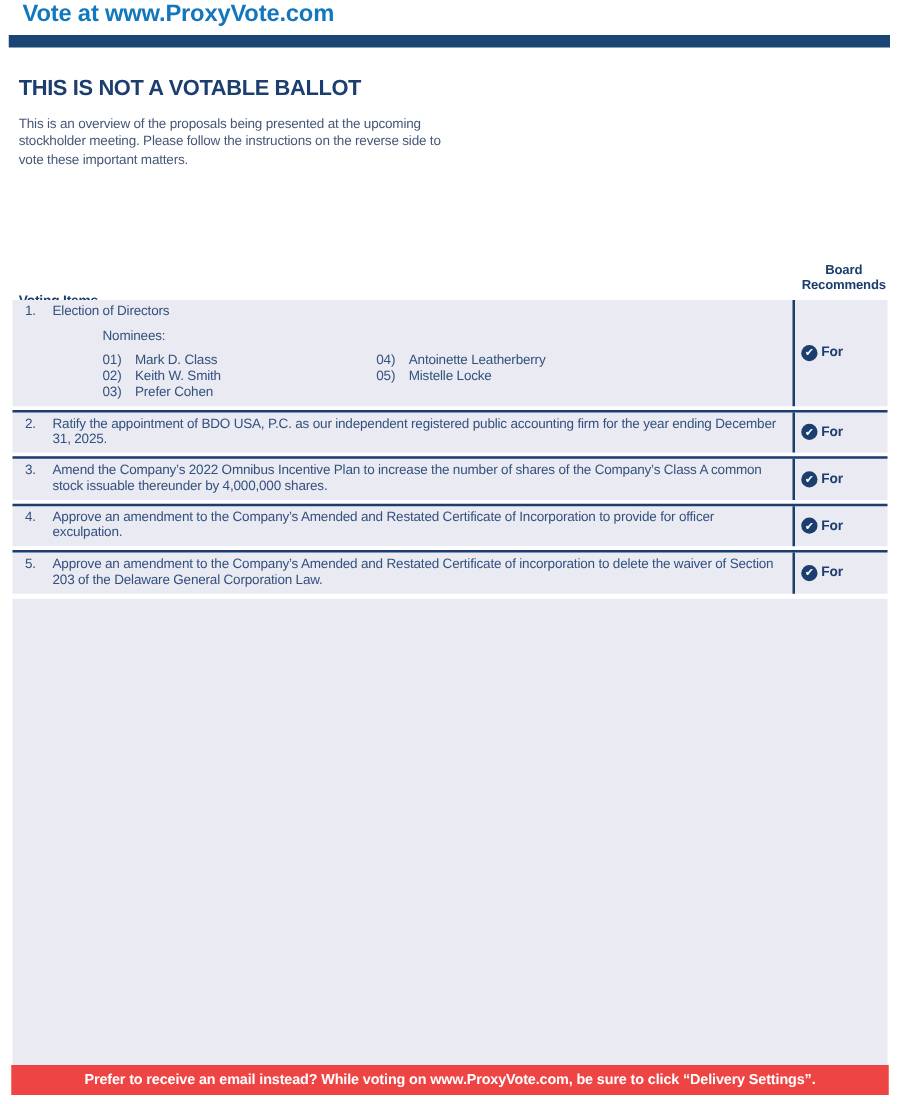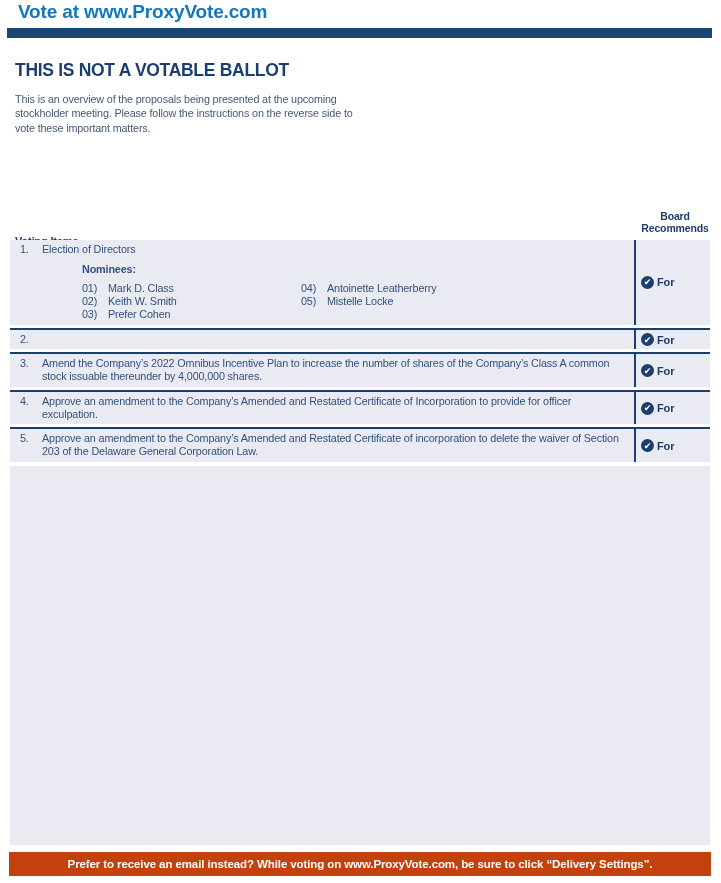--- a/index.html
+++ b/index.html
@@ -58,31 +58,31 @@
   .check-icon {
     width:13px; height:13px; border-radius:50%;
     background:#1C3E6E; color:#ffffff;
     display:inline-flex; align-items:center; justify-content:center;
     font-size:9px; flex:none;
   }
   .check-icon::before { content:"\2714"; }
   .rec-label {
     margin-left:3px; font-size:11px; font-weight:bold; color:#1C3E6E;
   }
-  .nominees-label { font-weight:bold; margin-top:7px;padding-left:40px; }
+  .nominees-label { font-weight:normal; margin-top:7px;padding-left:40px; }
   .nominees-cols { display:flex; margin-top:7px; }
   .nom-col1 { width:219px; flex:none; }
   .nom-line { display:flex;padding-left:40px; }
   .nom-num { width:26px; flex:none; }
   .filler {
     margin-top:4px; height:379px; background:#EAEAF2;
   }
   .footer-bar {
     position:absolute; left:9px; top:852px; width:702px; height:24px;
-    background:#c2410c; color:#ffffff;
+    background:#ef4444; color:#ffffff;
     font-size:11.5px; font-weight:bold;
     text-align:center; line-height:24px; letter-spacing:-0.1px;
   }
 </style>
 </head>
 <body>
 
 <div class="top-title">Vote at www.ProxyVote.com</div>
 <div class="top-bar"></div>
 
@@ -130,20 +130,21 @@
     </div>
     <div class="cell-rec">
       <span class="check-icon"></span>
       <span class="rec-label">For</span>
     </div>
   </div>
 
   <div class="vrow">
     <div class="cell-main">
       <span class="item-num">2.</span>
+      <div class="item-body">Ratify the appointment of BDO USA, P.C. as our independent registered public accounting firm for the year ending December 31, 2025.</div>
     </div>
     <div class="cell-rec">
       <span class="check-icon"></span>
       <span class="rec-label">For</span>
     </div>
   </div>
 
   <div class="vrow">
     <div class="cell-main">
       <span class="item-num">3.</span>

